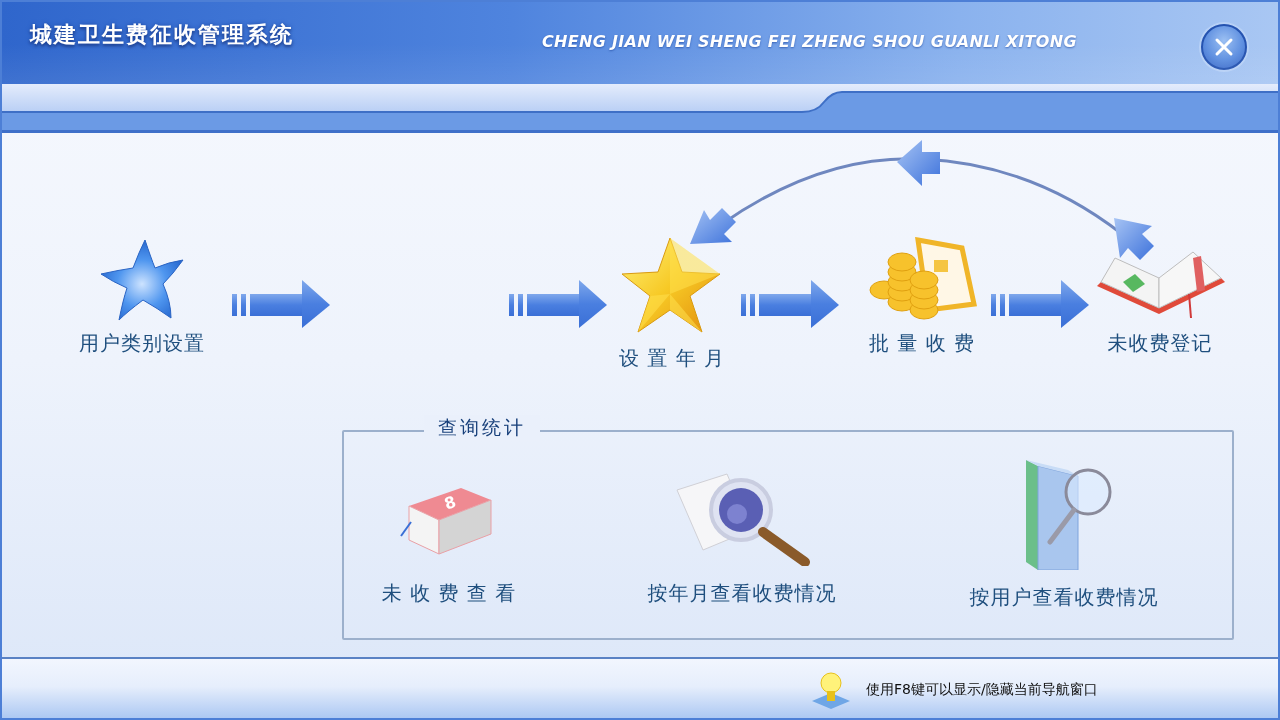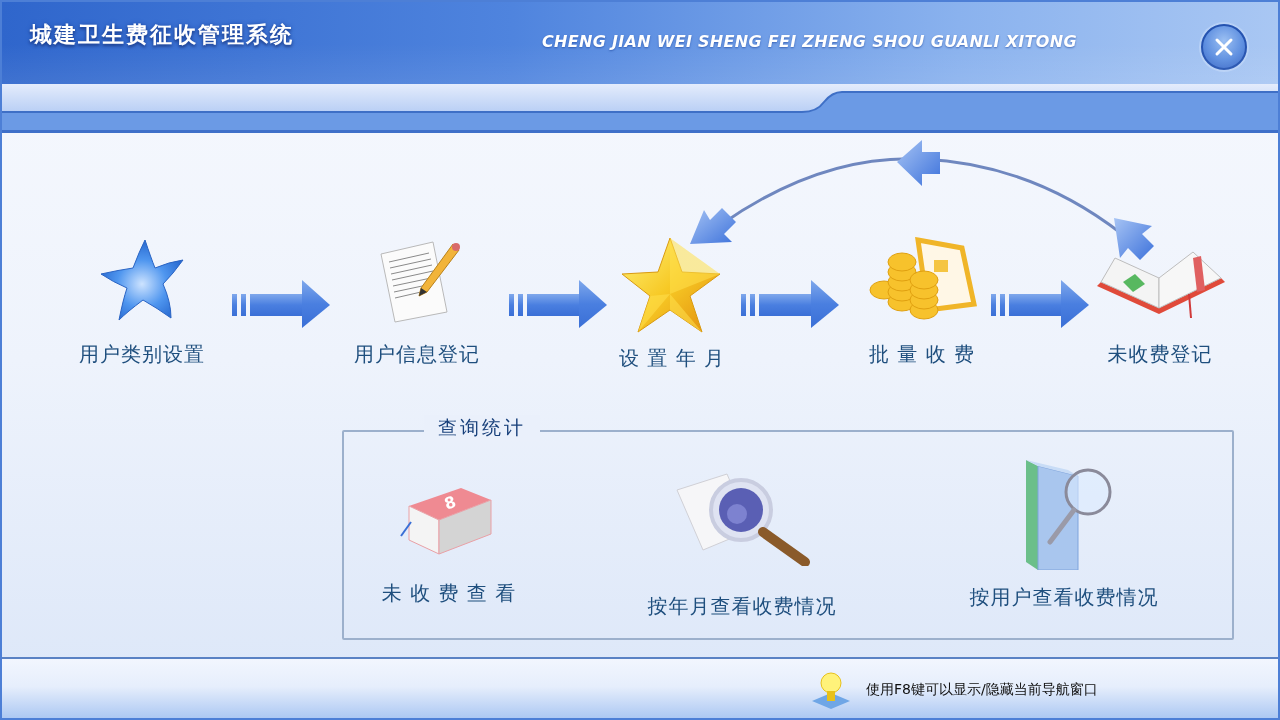--- a/index.html
+++ b/index.html
@@ -46,21 +46,21 @@
     cursor: pointer;
   }
   .close-btn svg { position: absolute; left: 11px; top: 11px; }
   
   .node {
     position: absolute; text-align: center; cursor: pointer;
   }
   .node .icon { display: block; margin: 0 auto; }
   .node .label {
     display: block; font-size: 20px; color: #1f4f7e; white-space: nowrap;
-    margin-top: 15px; letter-spacing: 1px;
+    margin-top: 4px; letter-spacing: 1px;
   }
   .arrow { position: absolute; }
   
   .groupbox {
     position: absolute; left: 340px; top: 428px; width: 892px; height: 210px;
     border: 2px solid #9cb0cc; border-radius: 2px;
   }
   .groupbox-title {
     position: absolute; left: 422px; top: 413px; padding: 0 14px;
     font-size: 19px; font-weight: normal; color: #173f7a; letter-spacing: 3px;
@@ -142,38 +142,20 @@
         <stop offset="0.5" stop-color="#4a7fe0"></stop>
         <stop offset="1" stop-color="#3a6fd6"></stop>
       </linearGradient>
     </defs>
     <rect x="2" y="16" width="5" height="22" fill="url(#ar)"></rect>
     <rect x="11" y="16" width="5" height="22" fill="url(#ar)"></rect>
     <rect x="20" y="16" width="52" height="22" fill="url(#ar)"></rect>
     <path d="M72 2 L100 27 L72 50 Z" fill="url(#ar)"></path>
   </svg>
 
-  <div class="node" style="left:330px; top:232px; width:170px;">
-    <svg class="icon" width="92" height="92" viewBox="0 0 92 92">
-      <path d="M10 20 L62 8 L76 78 L24 88 Z" fill="#fbfbfb" stroke="#b9b9b9" stroke-width="1"></path>
-      <g stroke="#8a8a8a" stroke-width="1">
-        <line x1="18" y1="28" x2="58" y2="19"></line>
-        <line x1="19" y1="34" x2="60" y2="25"></line>
-        <line x1="20" y1="40" x2="61" y2="31"></line>
-        <line x1="21" y1="46" x2="62" y2="37"></line>
-        <line x1="22" y1="52" x2="60" y2="44"></line>
-        <line x1="23" y1="58" x2="56" y2="51"></line>
-        <line x1="24" y1="64" x2="50" y2="58"></line>
-      </g>
-      <path d="M82 10 L88 16 L56 58 L48 62 L50 54 Z" fill="#f2b43a" stroke="#b9821b" stroke-width="1"></path>
-      <circle cx="85" cy="13" r="4" fill="#d96a6a"></circle>
-      <path d="M48 62 L50 54 L56 58 Z" fill="#333"></path>
-    </svg>
-    <span class="label">用户信息登记</span>
-  </div>
 
   <svg class="arrow" style="left:505px; top:276px;" width="102" height="52" viewBox="0 0 102 52">
     <rect x="2" y="16" width="5" height="22" fill="url(#ar)"></rect>
     <rect x="11" y="16" width="5" height="22" fill="url(#ar)"></rect>
     <rect x="20" y="16" width="52" height="22" fill="url(#ar)"></rect>
     <path d="M72 2 L100 27 L72 50 Z" fill="url(#ar)"></path>
   </svg>
 
   <div class="node" style="left:585px; top:232px; width:170px;">
     <svg class="icon" width="104" height="100" viewBox="0 0 104 100">
@@ -252,21 +234,21 @@
   </div>
 
   <div class="node" style="left:610px; top:468px; width:260px;">
     <svg class="icon" width="150" height="96" viewBox="0 0 150 96">
       <path d="M10 20 L60 4 L84 60 L36 80 Z" fill="#f6f6f8" stroke="#d0d0d6"></path>
       <circle cx="74" cy="40" r="30" fill="#dfe3f2" stroke="#c9cde0" stroke-width="4"></circle>
       <circle cx="74" cy="40" r="22" fill="#5a5fb4"></circle>
       <circle cx="70" cy="44" r="10" fill="#7d82d0"></circle>
       <path d="M96 62 L138 92" stroke="#8a5a2a" stroke-width="10" stroke-linecap="round"></path>
     </svg>
-    <span class="label" style="margin-top:27px;">按年月查看收费情况</span>
+    <span class="label" style="margin-top:14px;">按年月查看收费情况</span>
   </div>
 
   <div class="node" style="left:932px; top:456px; width:260px;">
     <svg class="icon" width="120" height="112" viewBox="0 0 120 112">
       <path d="M22 2 L34 8 L34 112 L22 104 Z" fill="#6bbf8a"></path>
       <path d="M34 8 L74 18 L74 112 L34 112 Z" fill="#a9c6ee" stroke="#7fa4dc"></path>
       <path d="M22 2 L64 12 L74 18 L34 8 Z" fill="#c8dcf6"></path>
       <circle cx="84" cy="34" r="22" fill="rgba(220,235,255,0.6)" stroke="#8a8a9a" stroke-width="3"></circle>
       <path d="M70 52 L46 84" stroke="#9a9aa8" stroke-width="5" stroke-linecap="round"></path>
     </svg>

